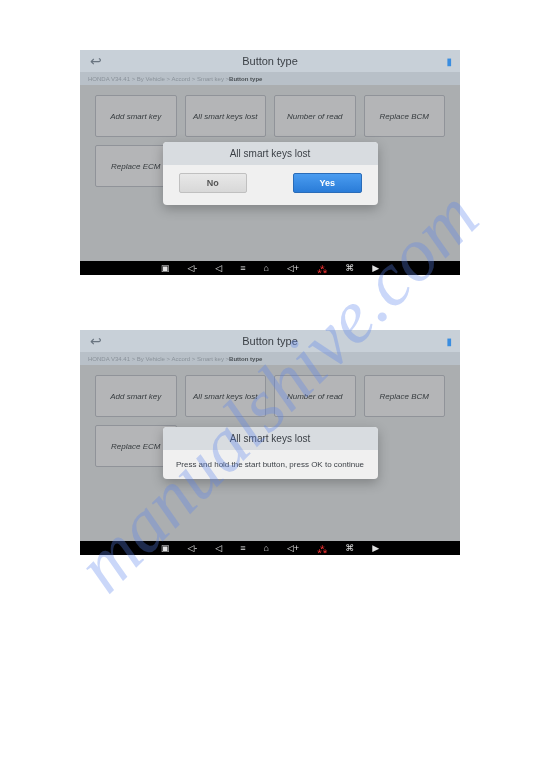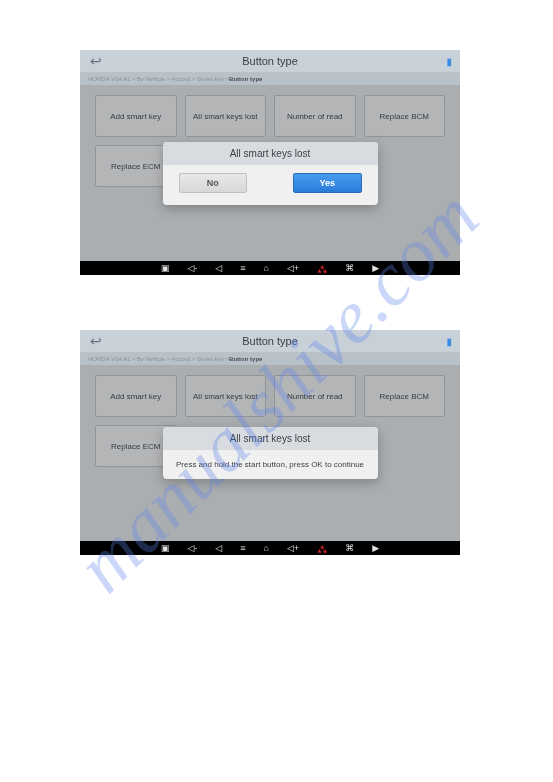--- a/index.html
+++ b/index.html
@@ -76,20 +76,21 @@
       background: #f0f2f4;
       border: 1px solid #c0c5cc;
       border-radius: 2px;
       display: flex;
       align-items: center;
       justify-content: center;
       font-size: 8px;
       color: #4a5055;
       padding: 2px;
       text-align: center;
+      font-style: italic;
     }
     .nav-bar {
       position: absolute;
       bottom: 0;
       left: 0;
       right: 0;
       height: 14px;
       background: #000;
       display: flex;
       align-items: center;

